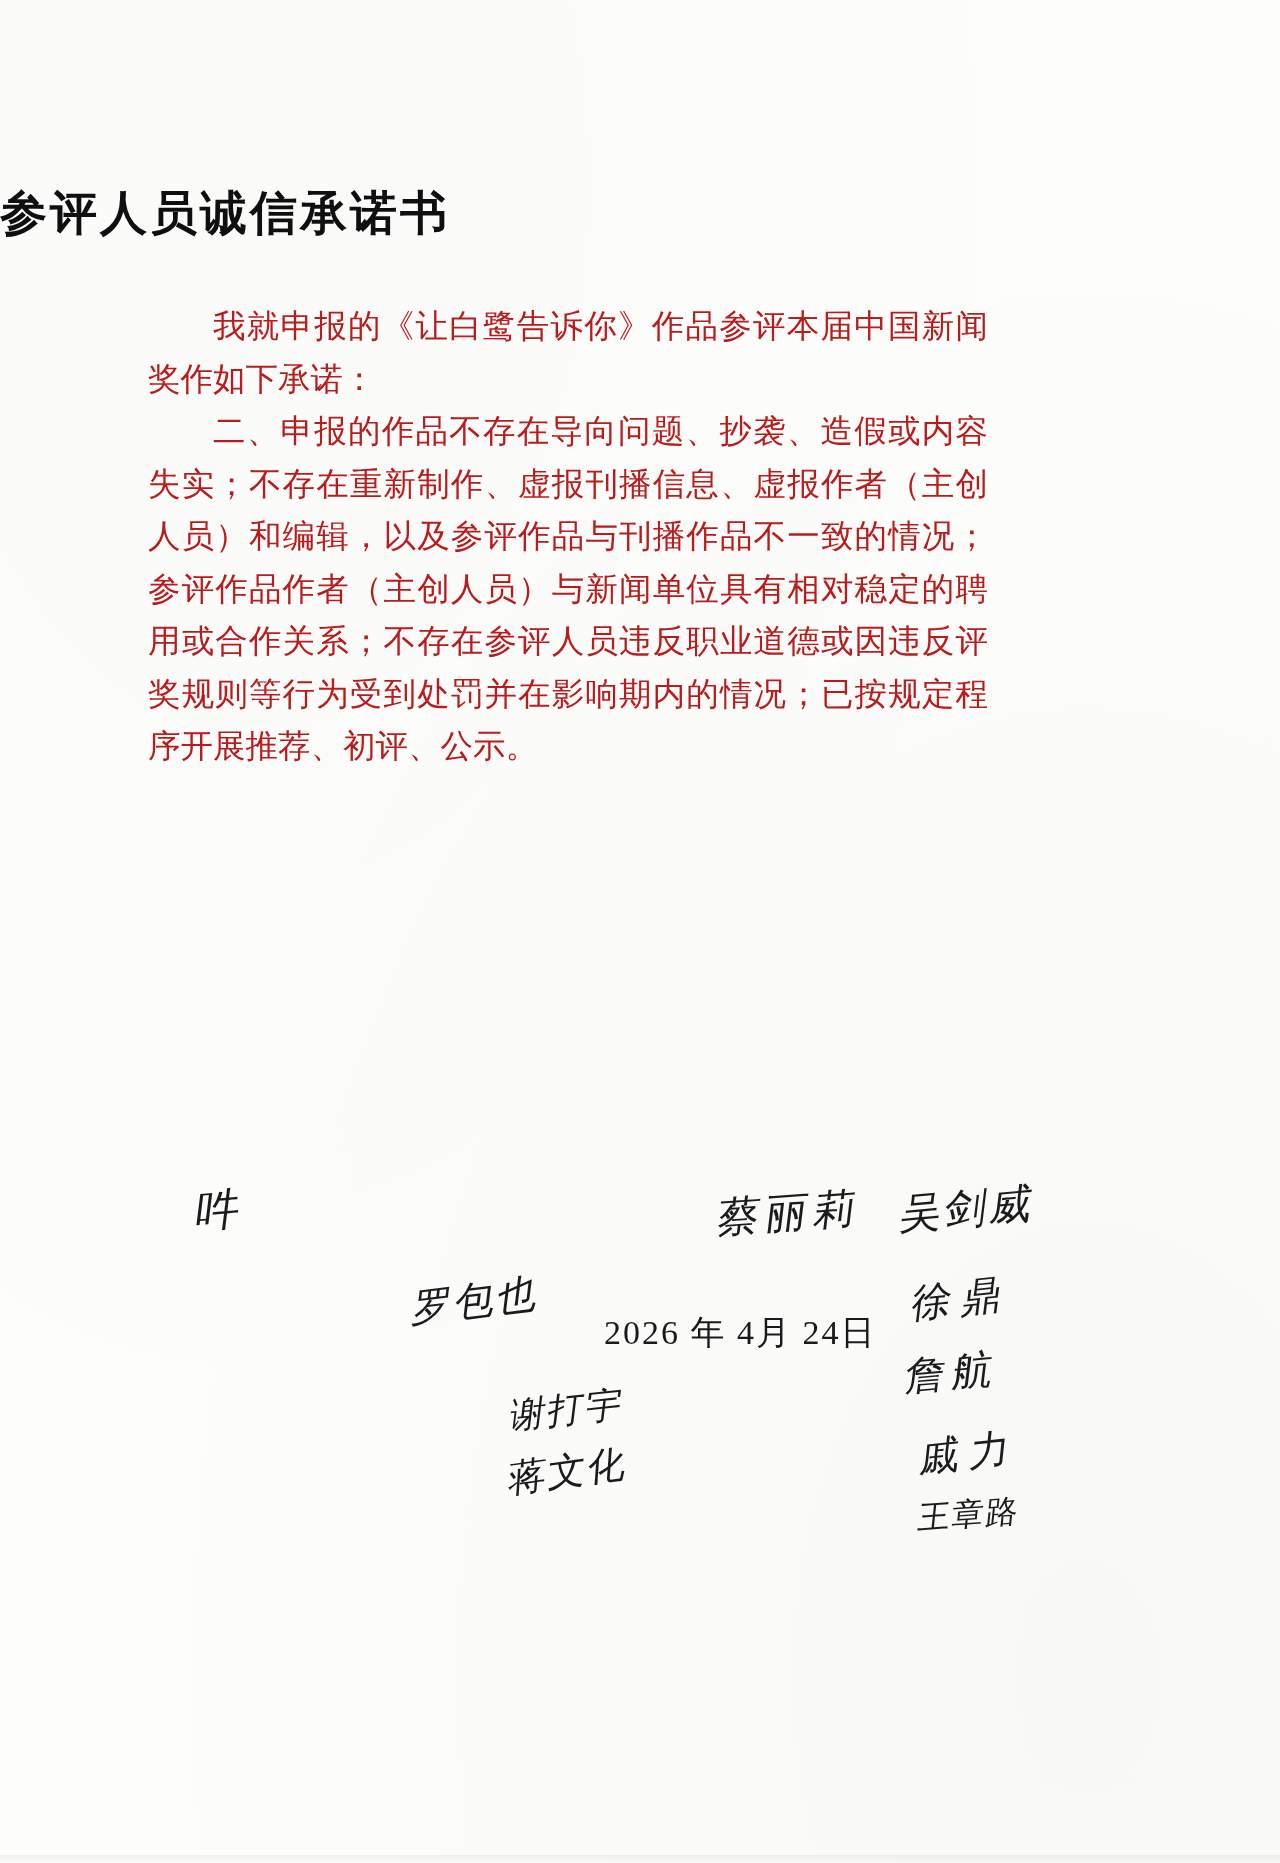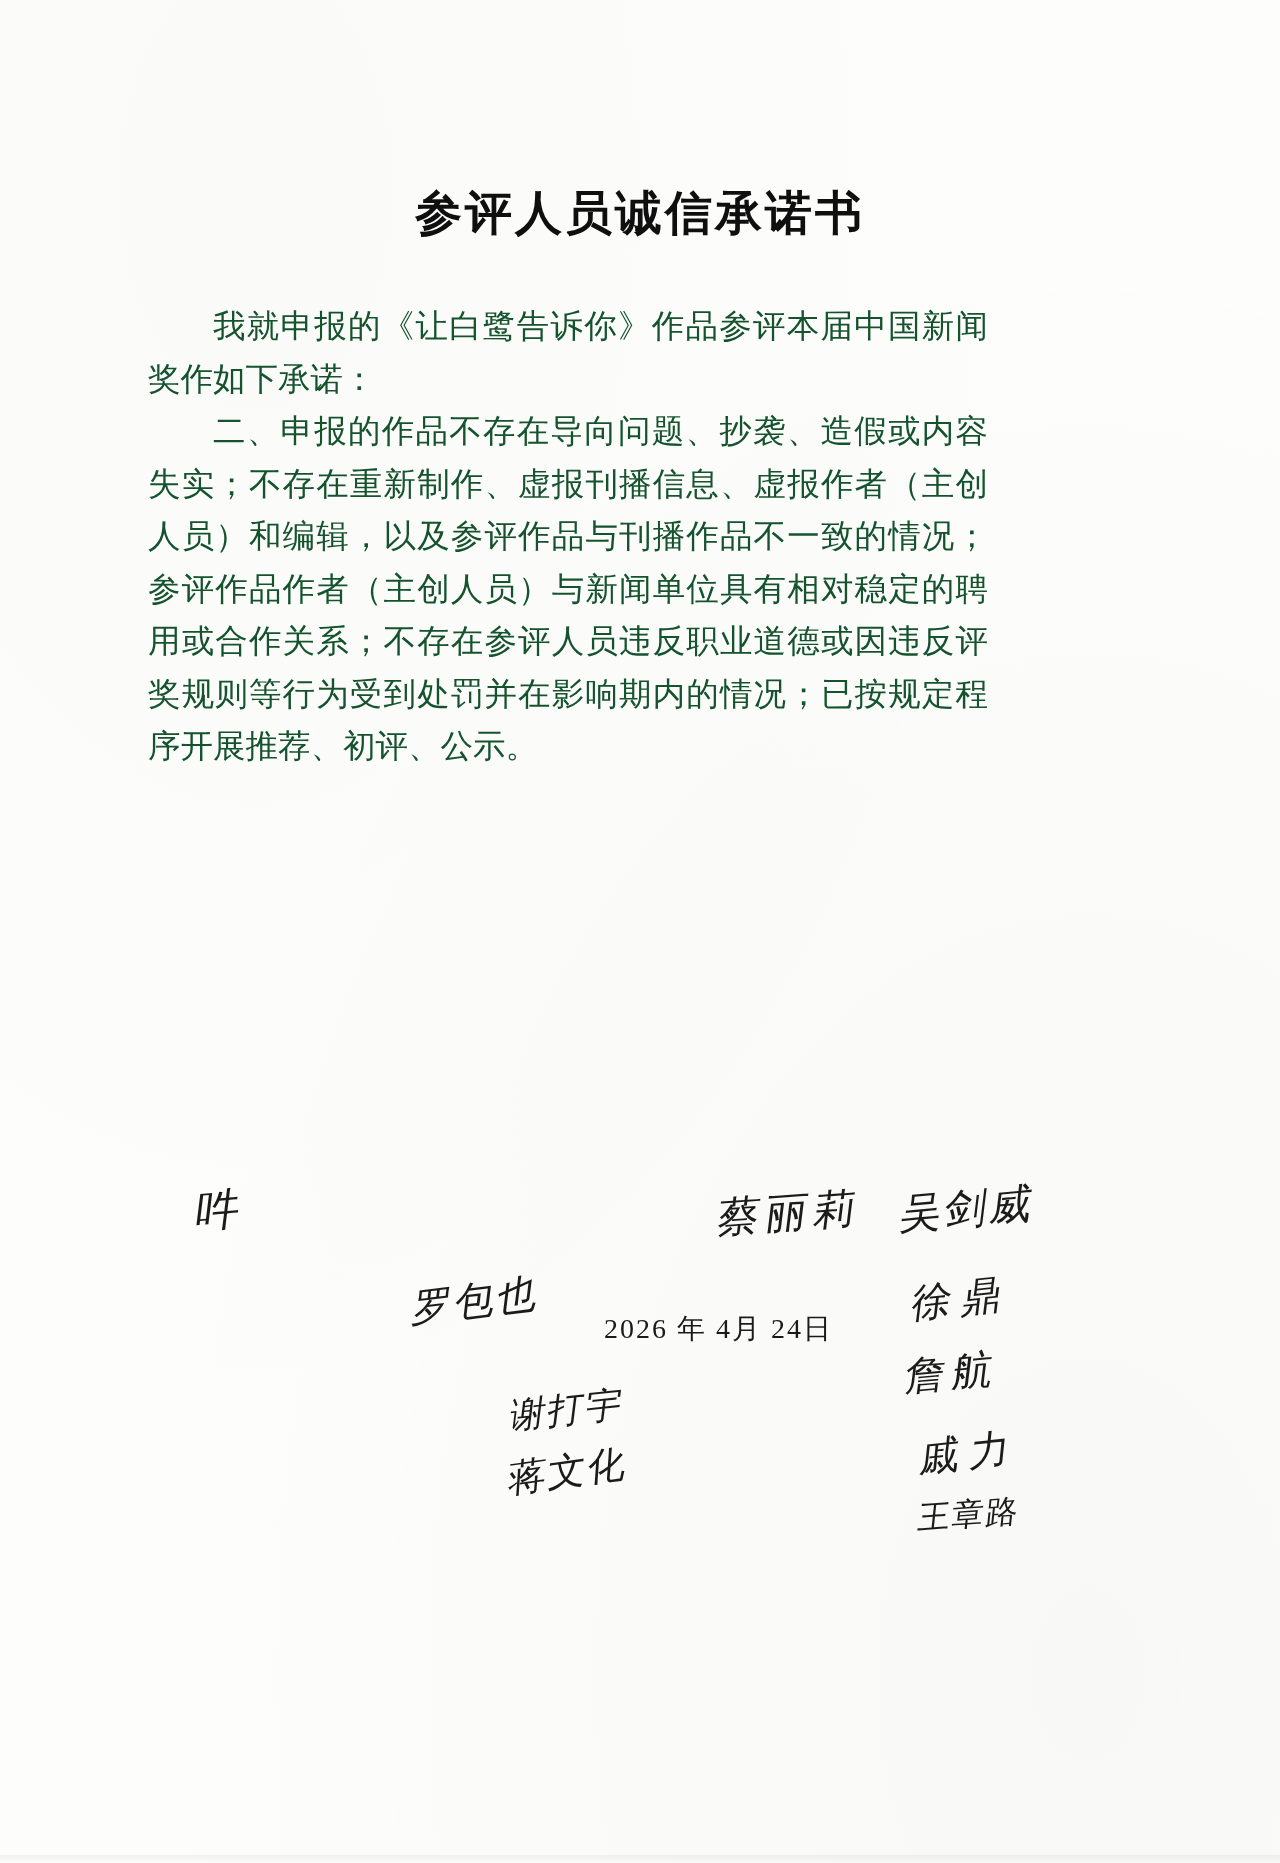--- a/index.html
+++ b/index.html
@@ -31,38 +31,38 @@
       radial-gradient(ellipse at 20% 10%, rgba(0,0,0,0.012), rgba(0,0,0,0) 60%),
       radial-gradient(ellipse at 85% 90%, rgba(0,0,0,0.02), rgba(0,0,0,0) 65%);
     pointer-events: none;
   }
 
   .doc-title {
     position: absolute;
     top: 182px;
     left: 0;
     width: 100%;
-    text-align: center;
+    text-align: left;
     font-size: 47px;
     font-weight: 700;
     letter-spacing: 3px;
     font-family: "Liberation Serif", "DejaVu Serif", serif;
     color: #0f0f0f;
   }
 
   .body-text {
     position: absolute;
     top: 300px;
     left: 148px;
     width: 840px;
     font-size: 32.5px;
     line-height: 52.5px;
     text-align: justify;
     text-justify: inter-character;
-    color: #14532d;
+    color: #b91c1c;
   }
 
   .body-text p {
     margin: 0;
     text-indent: 2em;
     text-align: justify;
   }
 
   .sign-area {
     position: absolute;
@@ -78,21 +78,21 @@
     top: 50px;
     font-size: 31px;
     letter-spacing: 1px;
     color: #161616;
   }
 
   .date-line {
     position: absolute;
     left: 604px;
     top: 140px;
-    font-size: 28px;
+    font-size: 34px;
     letter-spacing: 2px;
     color: #1a1a1a;
   }
 
   
   .sig {
     position: absolute;
     font-family: "DejaVu Serif", "Liberation Serif", serif;
     color: #1b1b1b;
     white-space: nowrap;

